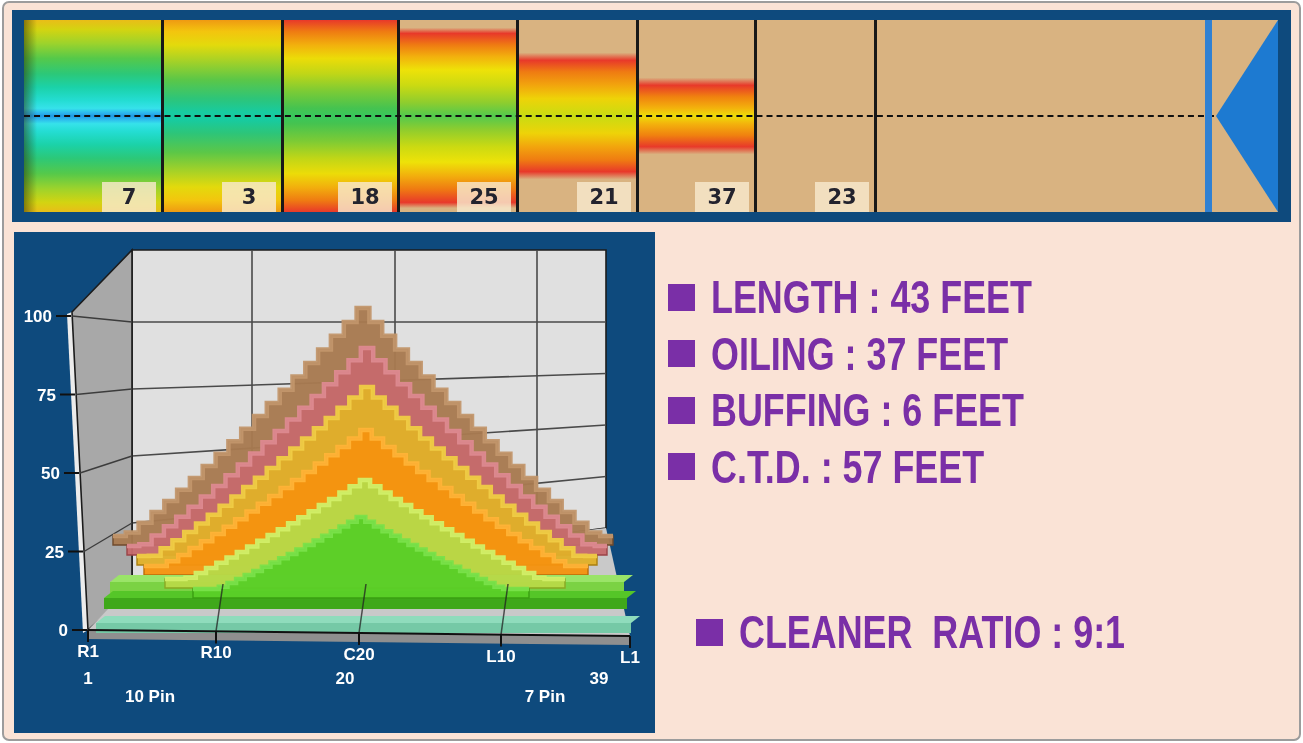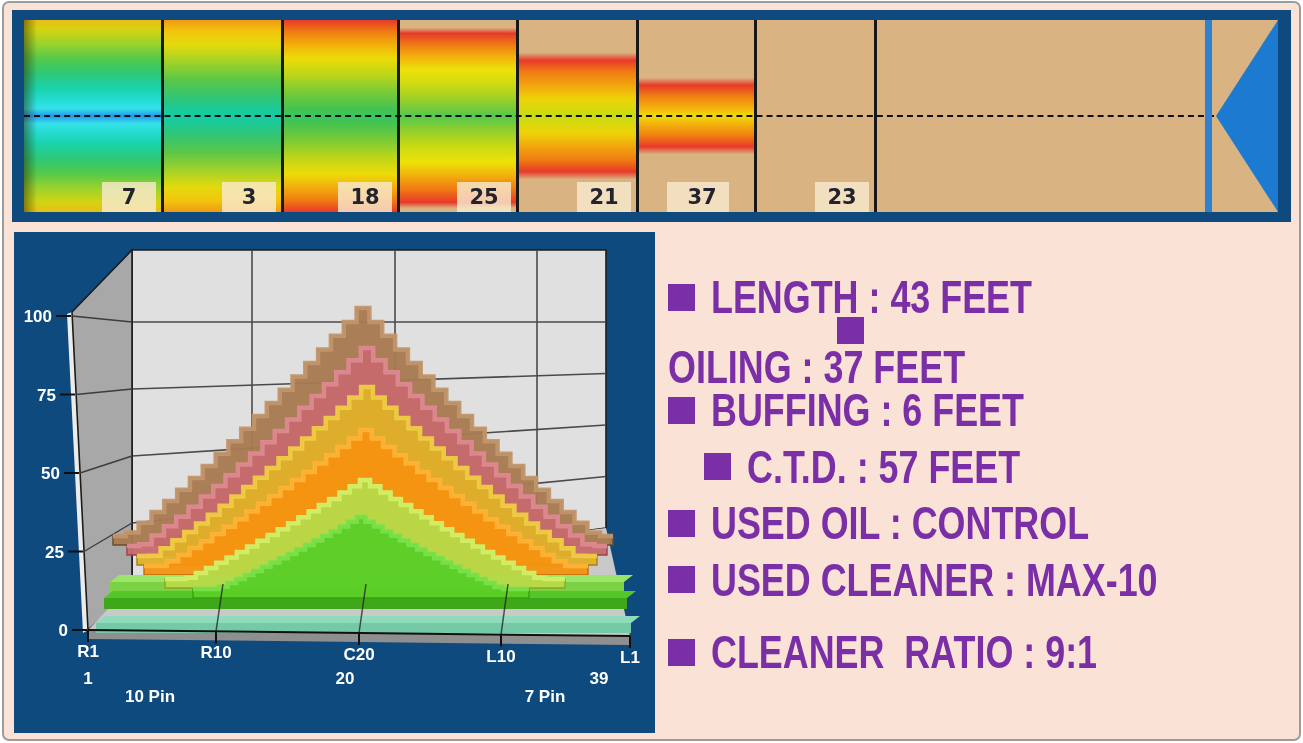--- a/index.html
+++ b/index.html
@@ -41,21 +41,21 @@
       <div class="seg-label" style="left: 78px;">7</div>
       <div class="seg" style="left: 138px; width: 120px; background: linear-gradient(rgb(239, 154, 18) 0%, rgb(243, 197, 14) 6%, rgb(227, 218, 12) 13%, rgb(168, 210, 38) 21%, rgb(92, 199, 71) 31%, rgb(45, 197, 121) 41%, rgb(23, 203, 160) 48%, rgb(23, 203, 160) 52%, rgb(45, 197, 121) 59%, rgb(92, 199, 71) 69%, rgb(168, 210, 38) 79%, rgb(227, 218, 12) 87%, rgb(243, 197, 14) 94%, rgb(239, 154, 18) 100%);"></div>
       <div class="seg-label" style="left: 198px;">3</div>
       <div class="seg" style="left: 258px; width: 116px; background: linear-gradient(rgb(232, 57, 42) 0%, rgb(239, 123, 18) 6%, rgb(242, 176, 13) 13%, rgb(236, 220, 8) 20%, rgb(192, 214, 23) 28%, rgb(124, 203, 53) 37%, rgb(69, 195, 80) 46%, rgb(56, 199, 92) 50%, rgb(69, 195, 80) 54%, rgb(124, 203, 53) 63%, rgb(192, 214, 23) 72%, rgb(236, 220, 8) 80%, rgb(242, 176, 13) 87%, rgb(239, 123, 18) 94%, rgb(232, 57, 42) 100%);"></div>
       <div class="seg-label" style="left: 314px;">18</div>
       <div class="seg" style="left: 374px; width: 119px; background: linear-gradient(rgb(217, 179, 129) 0%, rgb(217, 179, 129) 4%, rgb(232, 57, 42) 7%, rgb(239, 123, 18) 13%, rgb(242, 176, 13) 19%, rgb(238, 226, 8) 26%, rgb(203, 218, 18) 34%, rgb(142, 205, 46) 43%, rgb(82, 201, 78) 50%, rgb(142, 205, 46) 57%, rgb(203, 218, 18) 66%, rgb(238, 226, 8) 74%, rgb(242, 176, 13) 81%, rgb(239, 123, 18) 88%, rgb(232, 57, 42) 95%, rgb(217, 179, 129) 98%, rgb(217, 179, 129) 100%);"></div>
       <div class="seg-label" style="left: 433px;">25</div>
       <div class="seg" style="left: 493px; width: 120px; background: linear-gradient(rgb(217, 179, 129) 0%, rgb(217, 179, 129) 17%, rgb(232, 57, 42) 21%, rgb(239, 123, 18) 27%, rgb(242, 165, 13) 34%, rgb(238, 211, 8) 41%, rgb(200, 220, 18) 50%, rgb(238, 211, 8) 59%, rgb(242, 165, 13) 66%, rgb(239, 123, 18) 73%, rgb(232, 57, 42) 79%, rgb(217, 179, 129) 83%, rgb(217, 179, 129) 100%);"></div>
       <div class="seg-label" style="left: 553px;">21</div>
       <div class="seg" style="left: 613px; width: 118px; background: linear-gradient(rgb(217, 179, 129) 0%, rgb(217, 179, 129) 30%, rgb(232, 57, 42) 34%, rgb(240, 130, 15) 40%, rgb(243, 179, 12) 46%, rgb(238, 222, 9) 50%, rgb(243, 179, 12) 54%, rgb(240, 130, 15) 60%, rgb(232, 57, 42) 66%, rgb(217, 179, 129) 70%, rgb(217, 179, 129) 100%);"></div>
-      <div class="seg-label" style="left: 643px; padding-left: 8px;">37</div>
+      <div class="seg-label" style="left: 671px;">37</div>
       <div class="seg" style="left: 731px; width: 120px; background: rgb(217, 179, 129);"></div>
       <div class="seg-label" style="left: 791px;">23</div>
       <div class="sep" style="left: 137px; background: rgb(24, 24, 24);"></div>
       <div class="sep" style="left: 257px; background: rgb(24, 24, 24);"></div>
       <div class="sep" style="left: 373px; background: rgb(24, 24, 24);"></div>
       <div class="sep" style="left: 492px; background: rgb(24, 24, 24);"></div>
       <div class="sep" style="left: 612px; background: rgb(24, 24, 24);"></div>
       <div class="sep" style="left: 730px; background: rgb(24, 24, 24);"></div>
       <div class="sep" style="left: 850px; background: rgb(24, 24, 24);"></div>
       <div class="left-shade"></div>
@@ -157,37 +157,29 @@
         <text x="531" y="470">7 Pin</text>
       </g>
     </svg>
   </div>
 
 <div class="info-panel">
     <div class="info-row" style="top: 42px;">
       <span class="bullet" style="background: rgb(122, 47, 167);"></span>
       <span class="info-text" style="color: rgb(122, 47, 167);">LENGTH : 43 FEET</span>
     </div>
-    <div class="info-row" style="top: 98.5px; flex-direction: column;">
+    <div class="info-row" style="top: 98.5px;">
       <span class="bullet" style="background: rgb(122, 47, 167);"></span>
       <span class="info-text" style="color: rgb(122, 47, 167);">OILING : 37 FEET</span>
     </div>
     <div class="info-row" style="top: 155px;">
       <span class="bullet" style="background: rgb(122, 47, 167);"></span>
       <span class="info-text" style="color: rgb(122, 47, 167);">BUFFING : 6 FEET</span>
     </div>
-    <div class="info-row" style="top: 211.5px; margin-left: 36px;">
+    <div class="info-row" style="top: 211.5px;">
       <span class="bullet" style="background: rgb(122, 47, 167);"></span>
       <span class="info-text" style="color: rgb(122, 47, 167);">C.T.D. : 57 FEET</span>
     </div>
-    <div class="info-row" style="top: 268px;">
-      <span class="bullet" style="background: rgb(122, 47, 167);"></span>
-      <span class="info-text" style="color: rgb(122, 47, 167);">USED OIL : CONTROL</span>
-    </div>
-    <div class="info-row" style="top: 324.5px;">
-      <span class="bullet" style="background: rgb(122, 47, 167);"></span>
-      <span class="info-text" style="color: rgb(122, 47, 167);">USED CLEANER : MAX-10</span>
-    </div>
-    <div class="info-row" style="top: 397px;">
+    <div class="info-row" style="top: 377px; margin-left: 28px;">
       <span class="bullet" style="background: rgb(122, 47, 167);"></span>
       <span class="info-text" style="color: rgb(122, 47, 167);">CLEANER  RATIO : 9:1</span>
     </div>
   </div>
 
 </body></html>

